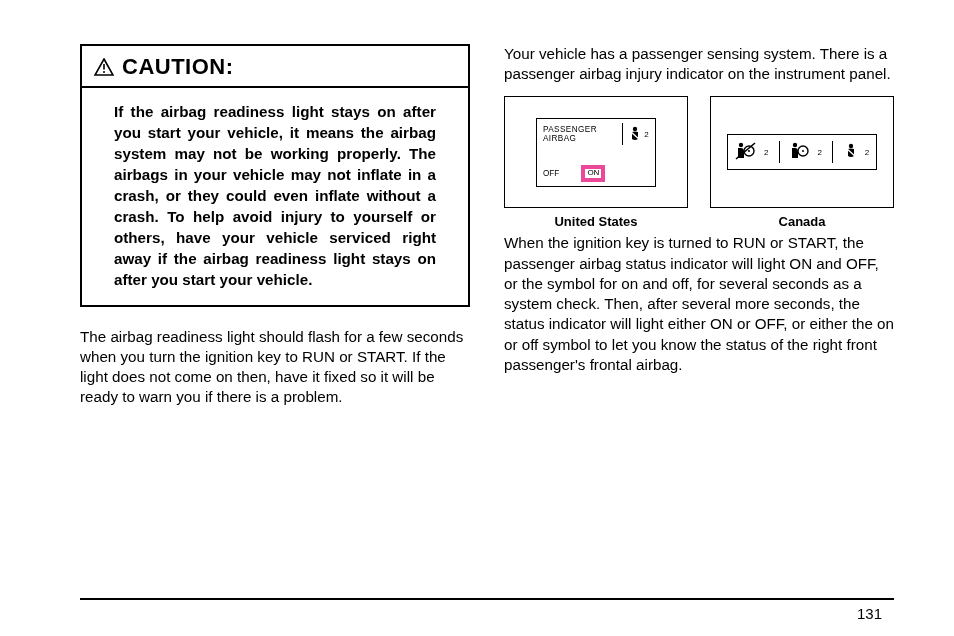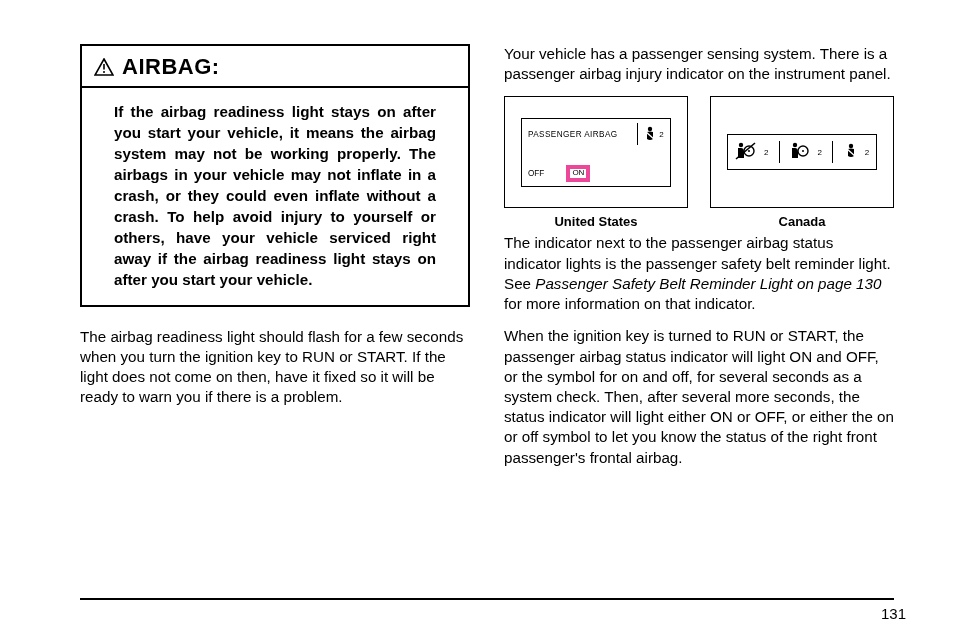--- a/index.html
+++ b/index.html
@@ -82,21 +82,21 @@
       align-items: center;
       gap: 6px;
       font-size: 8px;
       font-family: Arial, sans-serif;
     }
     .panel-us {
       flex-direction: column;
       align-items: stretch;
       gap: 20px;
       padding: 4px 6px;
-      width: 150px;
+      width: 120px;
     }
     .panel-us .row1 {
       font-size: 8.2px;
       letter-spacing: 0.4px;
       display: flex;
       justify-content: space-between;
       align-items: center;
     }
     .panel-us .row2 {
       font-size: 8.2px;
@@ -120,21 +120,21 @@
     .ref-italic { font-style: italic; }
     .footer-rule {
       position: absolute;
       left: 80px;
       right: 60px;
       bottom: 36px;
       border-top: 2px solid #000;
     }
     .page-num {
       position: absolute;
-      right: 48px;
+      right: 72px;
       bottom: 14px;
       font-size: 15px;
     }
     .sym {
       display: inline-flex;
       align-items: center;
       gap: 2px;
     }
     .div-line {
       width: 1px;
@@ -150,21 +150,21 @@
   <div class="col">
     <div class="caution-box">
       <div class="caution-header">
         <span>
           <svg width="20" height="18" viewBox="0 0 20 18">
             <path d="M10 1 L19 17 L1 17 Z" fill="none" stroke="#000" stroke-width="1.6"></path>
             <line x1="10" y1="6" x2="10" y2="11.5" stroke="#000" stroke-width="1.6"></line>
             <circle cx="10" cy="14" r="1" fill="#000"></circle>
           </svg>
         </span>
-        <span class="caution-title">AIRBAG:</span>
+        <span class="caution-title">CAUTION:</span>
       </div>
       <div class="caution-body">If the airbag readiness light stays on after you start your vehicle, it means the airbag system may not be working properly. The airbags in your vehicle may not inflate in a crash, or they could even inflate without a crash. To help avoid injury to yourself or others, have your vehicle serviced right away if the airbag readiness light stays on after you start your vehicle.</div>
     </div>
     <p class="para">The airbag readiness light should flash for a few seconds when you turn the ignition key to RUN or START. If the light does not come on then, have it fixed so it will be ready to warn you if there is a problem.</p>
   </div>
 
   <div class="col">
     <p class="para">Your vehicle has a passenger sensing system. There is a passenger airbag injury indicator on the instrument panel.</p>
 
     <div class="figures">
@@ -223,22 +223,19 @@
                 <line x1="2" y1="5" x2="12" y2="14" stroke="#fff" stroke-width="1.3"></line>
               </svg>
             </span>
             <span style="font-size:8px">2</span>
           </div>
         </div>
         <div class="fig-caption">Canada</div>
       </div>
     </div>
 
-    <p class="para">
-      <span>The indicator next to the passenger airbag status indicator lights is the passenger safety belt reminder light. See </span><span class="ref-italic">Passenger Safety Belt Reminder Light on page 130</span><span> for more information on that indicator.</span>
-    </p>
 
     <p class="para">When the ignition key is turned to RUN or START, the passenger airbag status indicator will light ON and OFF, or the symbol for on and off, for several seconds as a system check. Then, after several more seconds, the status indicator will light either ON or OFF, or either the on or off symbol to let you know the status of the right front passenger's frontal airbag.</p>
   </div>
 </div>
 
 <div class="footer-rule"></div>
 <div class="page-num">131</div>
 
 </body></html>

